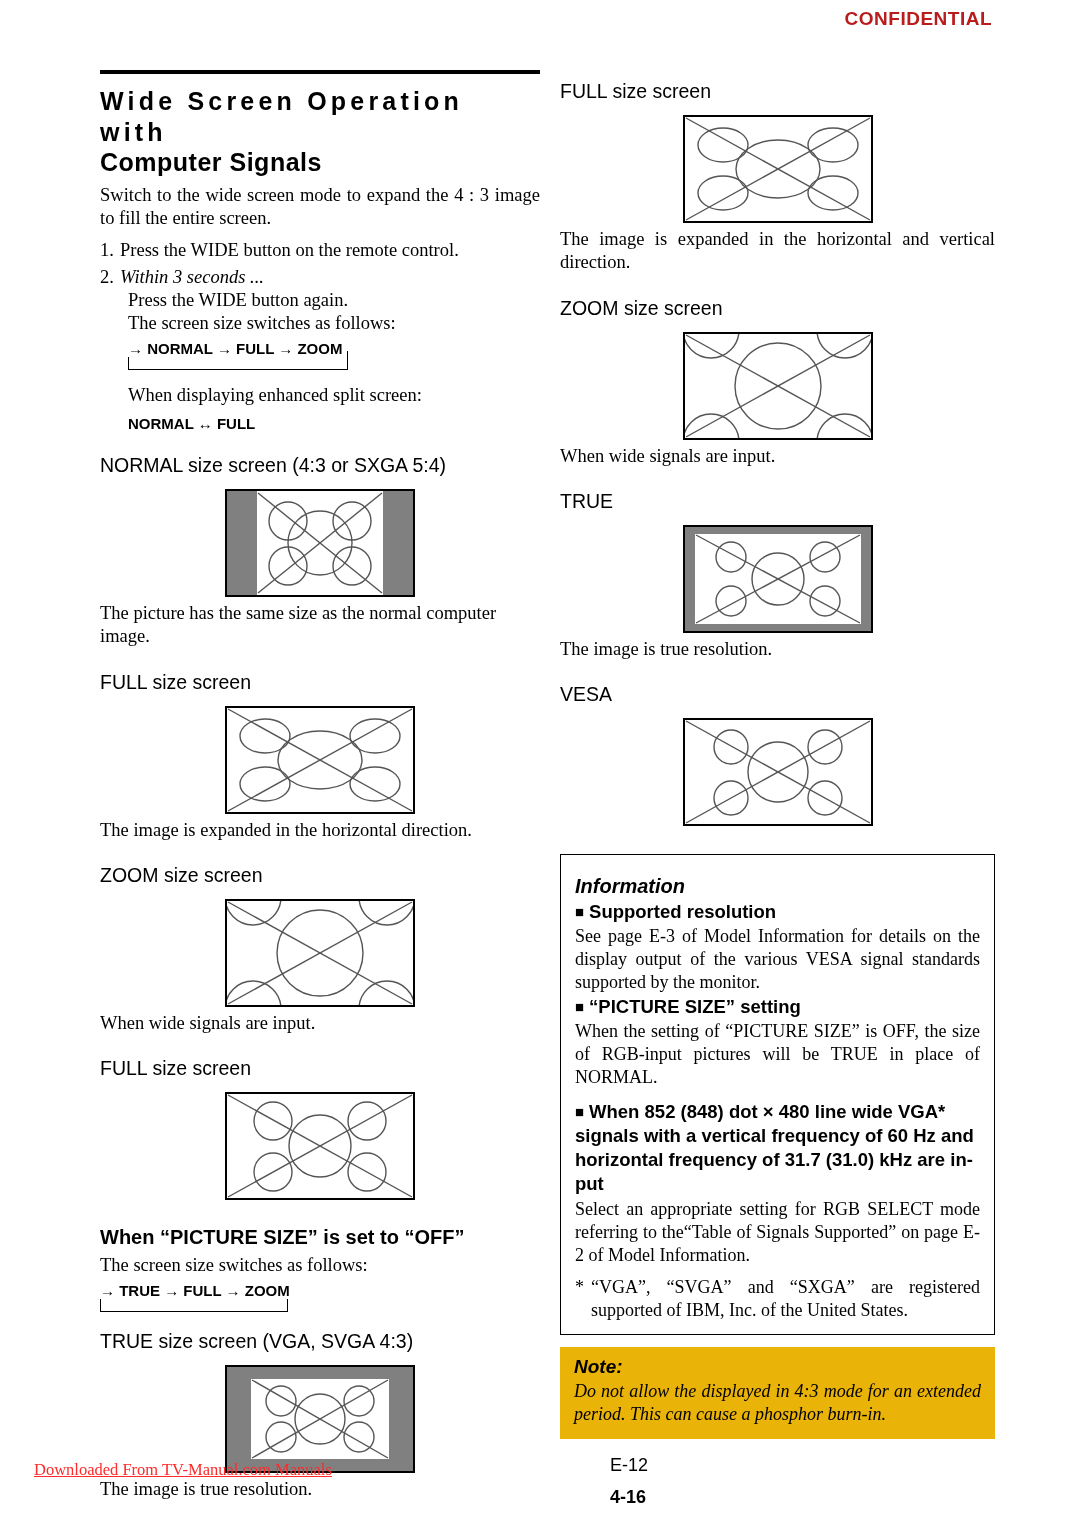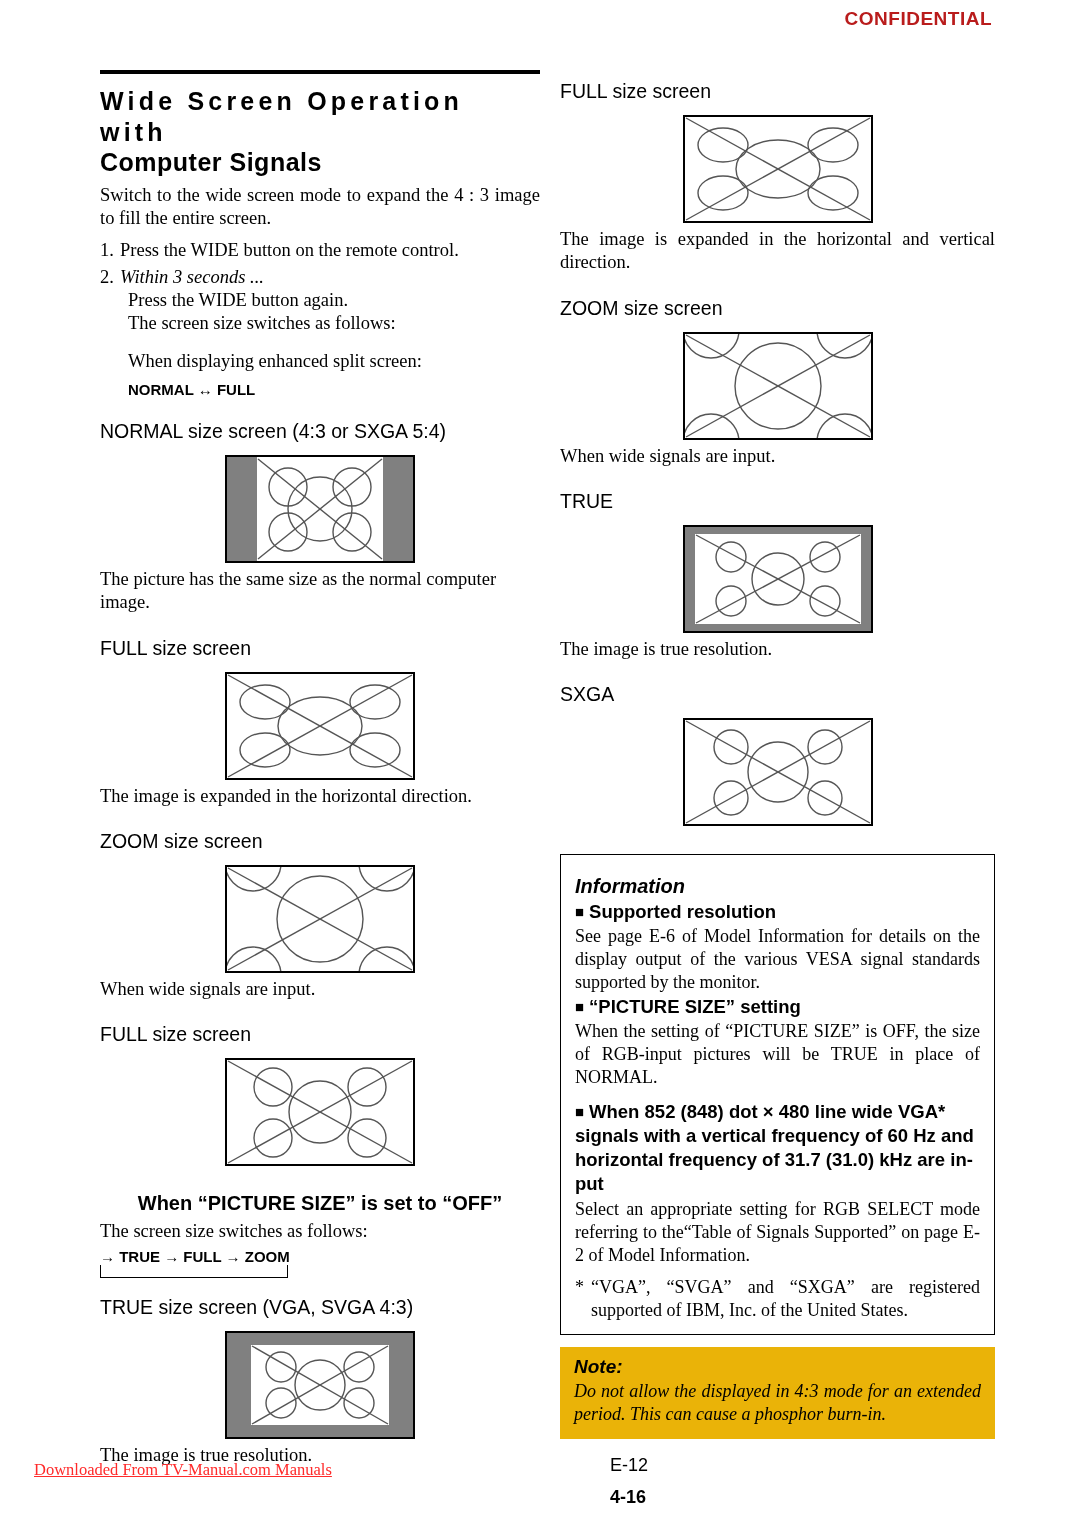--- a/index.html
+++ b/index.html
@@ -58,21 +58,21 @@
 
   
   .mode-cap{
     font-family:"Liberation Sans", sans-serif;
     font-size:19.5px;font-weight:400;margin:22px 0 0 0;
   }
   .mode-cap.tight{margin-top:18px;}
 
   h2.sub{
     font-family:"Liberation Sans", sans-serif;
-    font-size:20px;font-weight:700;margin:26px 0 2px 0;text-align:center;
+    font-size:20px;font-weight:700;margin:26px 0 2px 0;
   }
 
   
   .fig{display:block;margin:12px auto 0 auto;}
 
   
   .infobox{
     border:1.5px solid #000;padding:20px 14px 12px 14px;margin-top:28px;
   }
   .info-title{
@@ -134,20 +134,24 @@
       <div class="li">
         <span class="num">2.</span>
         <span class="txt it">Within 3 seconds ...</span>
       </div>
     </div>
 
     <div class="indent">
       <p>Press the WIDE button again.</p>
       <p>The screen size switches as follows:</p>
 
+      <div class="cycle">
+        <span class="lbl">→ NORMAL → FULL → ZOOM</span>
+        <span class="loop" style="width:218px;"></span>
+      </div>
 
       <p style="margin-top:14px;">When displaying enhanced split screen:</p>
     </div>
 
     <div class="simple-cycle">NORMAL ↔ FULL</div>
 
     <div class="mode-cap">NORMAL size screen (4:3 or SXGA 5:4)</div>
     <svg class="fig" width="190" height="108" viewBox="0 0 190 108">
       <rect x="1" y="1" width="188" height="106" fill="#fff" stroke="#000" stroke-width="2"></rect>
       <rect x="2" y="2" width="30" height="104" fill="#808080"></rect>
@@ -284,41 +288,41 @@
         <line x1="177" y1="10" x2="13" y2="98"></line>
         <circle cx="48" cy="32" r="15"></circle>
         <circle cx="142" cy="32" r="15"></circle>
         <circle cx="48" cy="76" r="15"></circle>
         <circle cx="142" cy="76" r="15"></circle>
         <circle cx="95" cy="54" r="26"></circle>
       </g>
     </svg>
     <p class="body nj">The image is true resolution.</p>
 
-    <div class="mode-cap">SXGA</div>
+    <div class="mode-cap">VESA</div>
     <svg class="fig" width="190" height="108" viewBox="0 0 190 108">
       <rect x="1" y="1" width="188" height="106" fill="#fff" stroke="#000" stroke-width="2"></rect>
       <g stroke="#555" stroke-width="1.4" fill="none">
         <line x1="3" y1="3" x2="187" y2="105"></line>
         <line x1="187" y1="3" x2="3" y2="105"></line>
         <circle cx="48" cy="29" r="17"></circle>
         <circle cx="142" cy="29" r="17"></circle>
         <circle cx="48" cy="80" r="17"></circle>
         <circle cx="142" cy="80" r="17"></circle>
         <circle cx="95" cy="54" r="30"></circle>
       </g>
     </svg>
 
     <div class="infobox">
       <div class="info-title">Information</div>
 
       <div class="info-head">
         <span class="sq">■</span><span>Supported resolution</span>
       </div>
-      <p class="info-p">See page E-6 of Model Information for details on the display output of the various VESA signal standards supported by the monitor.</p>
+      <p class="info-p">See page E-3 of Model Information for details on the display output of the various VESA signal standards supported by the monitor.</p>
 
       <div class="info-head">
         <span class="sq">■</span><span>“PICTURE SIZE” setting</span>
       </div>
       <p class="info-p">When the setting of “PICTURE SIZE” is OFF, the size of RGB-input pictures will be TRUE in place of NORMAL.</p>
 
       <div class="info-head multi">
         <span class="sq">■</span><span>When 852 (848) dot × 480 line wide VGA* signals with a vertical frequency of 60 Hz and horizontal frequency of 31.7 (31.0) kHz are in-put</span>
       </div>
       <p class="info-p">Select an appropriate setting for RGB SELECT mode referring to the“Table of Signals Supported” on page E-2 of Model Information.</p>

